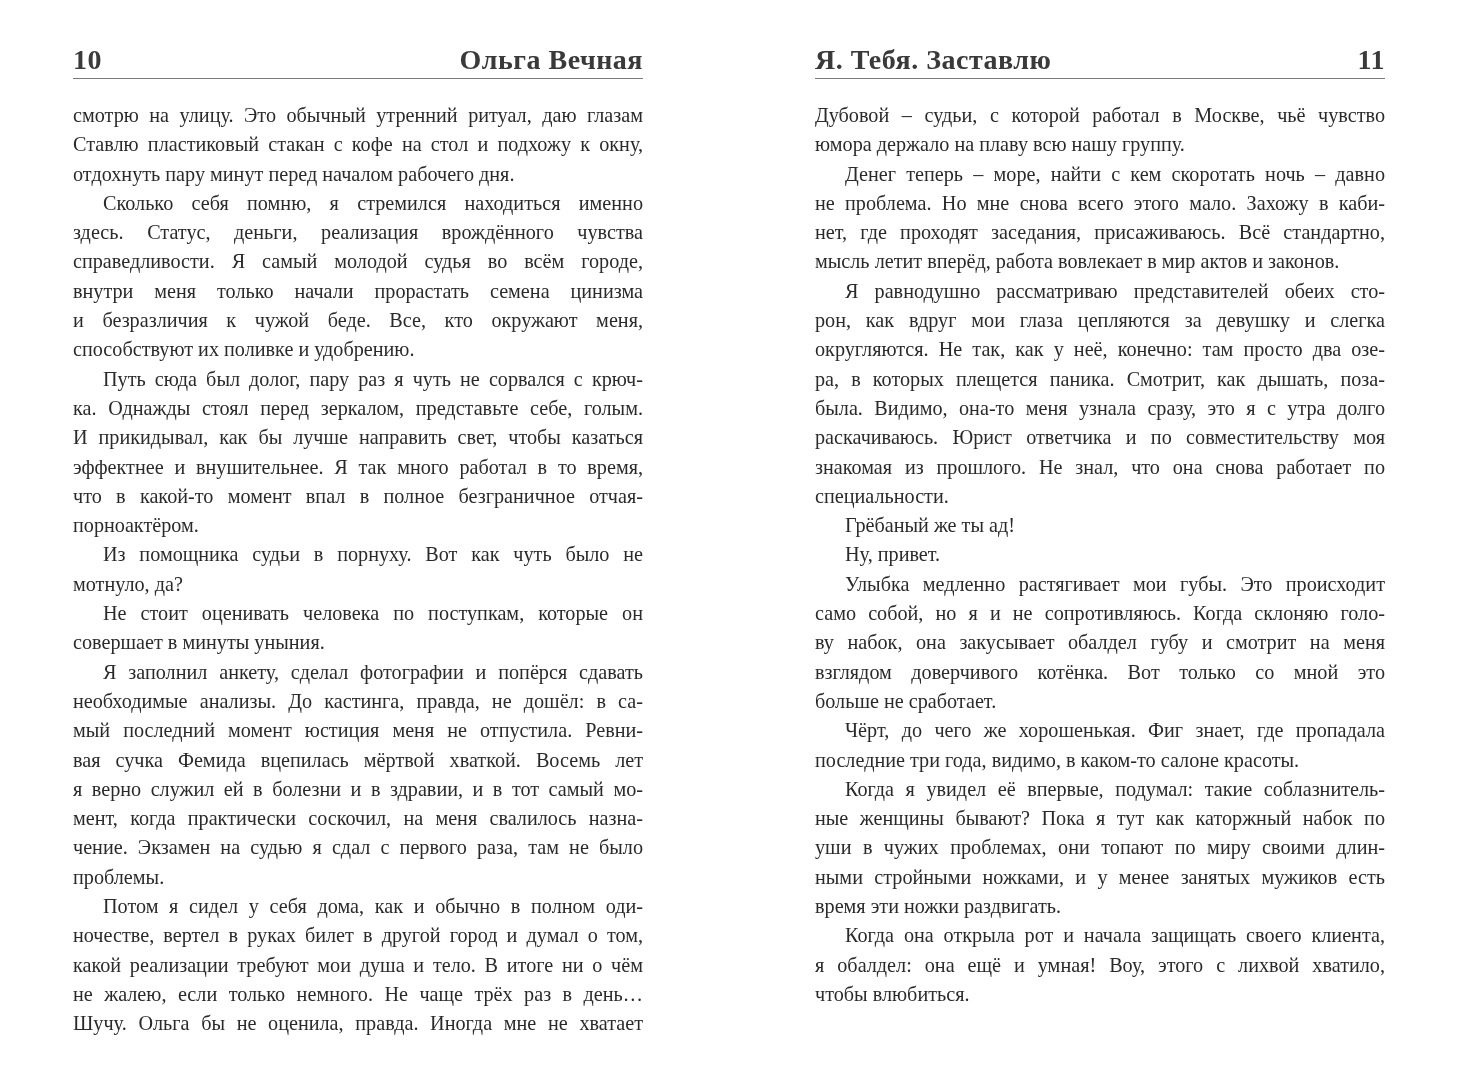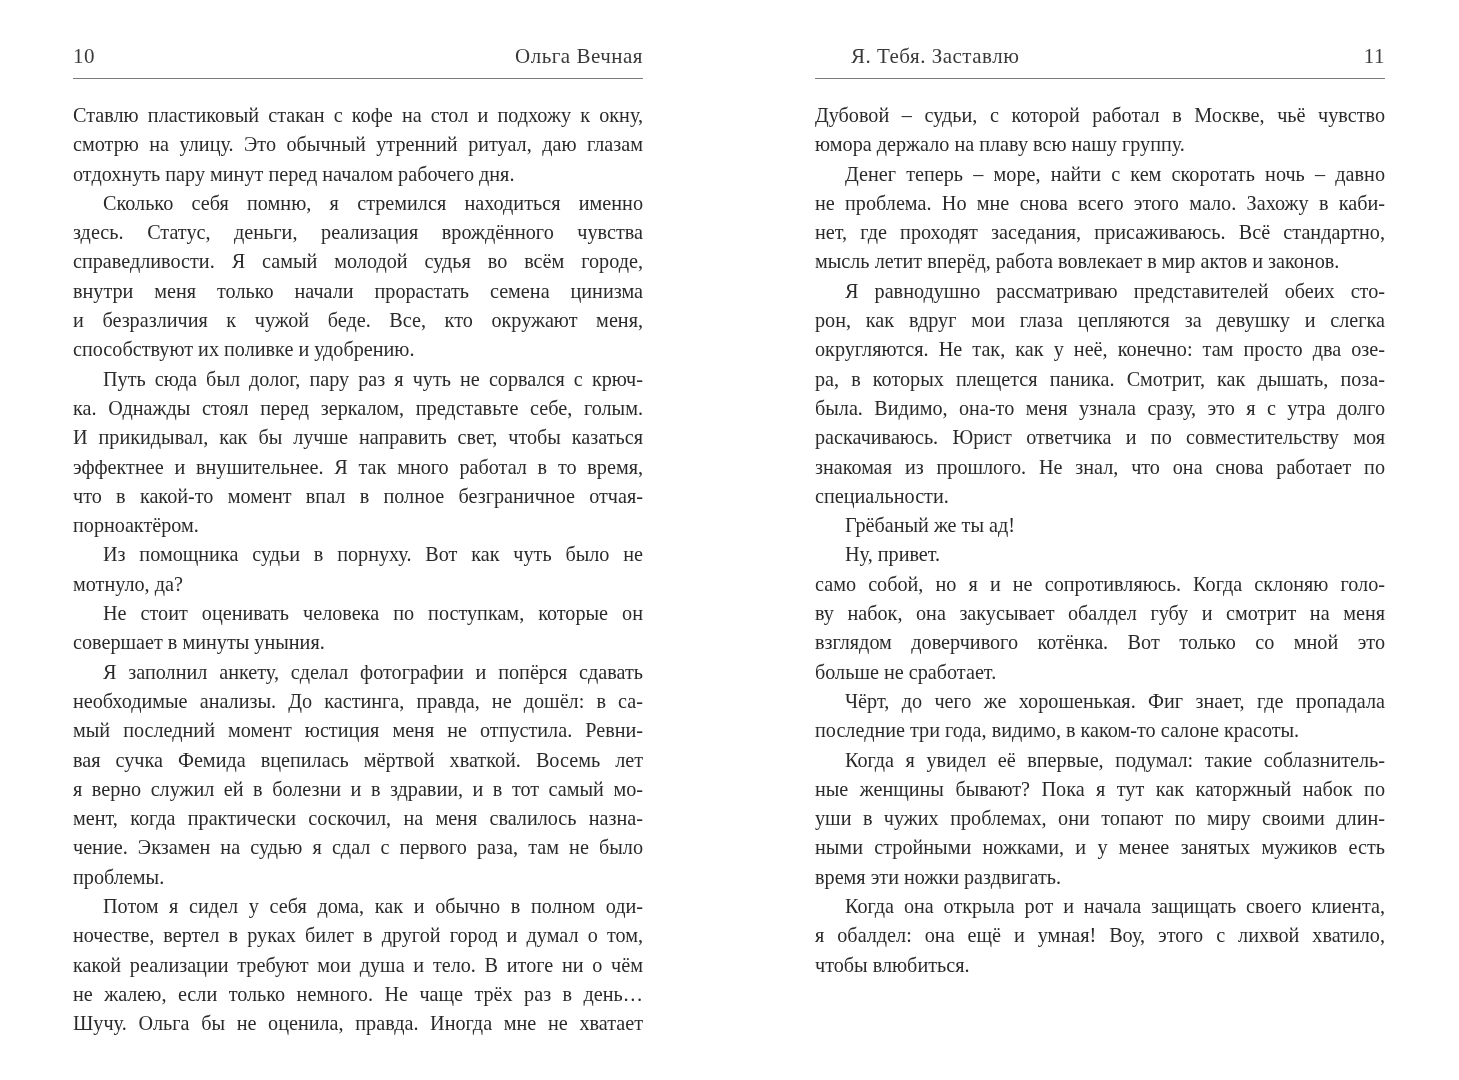--- a/index.html
+++ b/index.html
@@ -7,28 +7,28 @@
     width: 1459px; height: 1080px; position: relative; overflow: hidden;
     font-family: "Liberation Serif", "DejaVu Serif", serif;
     color: #2a2a2a;
   }
   .page { position: absolute; top: 0; height: 1080px; }
   .page.left { left: 73px; width: 570px; }
   .page.right { left: 815px; width: 570px; }
 
   .running-head {
     position: absolute; top: 44px; left: 0; right: 0; height: 30px;
-    font-size: 21px; letter-spacing: 0.5px; color: #3a3a3a;
+    font-size: 28px; letter-spacing: 0.5px; color: #3a3a3a; font-weight: bold;
   }
   .running-head .num { position: absolute; top: 0; }
   .running-head .title { position: absolute; top: 0; }
   .left .running-head .num { left: 0; }
   .left .running-head .title { right: 0; }
   .right .running-head .num { right: 0; margin-left: 32px; }
-  .right .running-head .title { left: 0; margin-left: 36px; }
+  .right .running-head .title { left: 0; }
 
   .rule {
     position: absolute; top: 78px; left: 0; right: 0; height: 0;
     border-top: 1px solid #7a7a7a;
   }
 
   .text {
     position: absolute; top: 101px; left: 0; right: 0;
     font-size: 20.2px; line-height: 29.3px;
   }
@@ -42,22 +42,22 @@
 </head>
 <body>
 
 <div class="page left">
   <div class="running-head">
     <span class="num">10</span>
     <span class="title">Ольга Вечная</span>
   </div>
   <div class="rule"></div>
   <div class="text">
+      <span class="line">смотрю на улицу. Это обычный утренний ритуал, даю глазам</span>
       <span class="line">Ставлю пластиковый стакан с кофе на стол и подхожу к окну,</span>
-      <span class="line">смотрю на улицу. Это обычный утренний ритуал, даю глазам</span>
       <span class="line last">отдохнуть пару минут перед началом рабочего дня.</span>
       <span class="line indent">Сколько себя помню, я стремился находиться именно</span>
       <span class="line">здесь. Статус, деньги, реализация врождённого чувства</span>
       <span class="line">справедливости. Я самый молодой судья во всём городе,</span>
       <span class="line">внутри меня только начали прорастать семена цинизма</span>
       <span class="line">и безразличия к чужой беде. Все, кто окружают меня,</span>
       <span class="line last">способствуют их поливке и удобрению.</span>
       <span class="line indent">Путь сюда был долог, пару раз я чуть не сорвался с крюч-</span>
       <span class="line">ка. Однажды стоял перед зеркалом, представьте себе, голым.</span>
       <span class="line">И прикидывал, как бы лучше направить свет, чтобы казаться</span>
@@ -100,20 +100,21 @@
       <span class="line indent">Я равнодушно рассматриваю представителей обеих сто-</span>
       <span class="line">рон, как вдруг мои глаза цепляются за девушку и слегка</span>
       <span class="line">округляются. Не так, как у неё, конечно: там просто два озе-</span>
       <span class="line">ра, в которых плещется паника. Смотрит, как дышать, поза-</span>
       <span class="line">была. Видимо, она-то меня узнала сразу, это я с утра долго</span>
       <span class="line">раскачиваюсь. Юрист ответчика и по совместительству моя</span>
       <span class="line">знакомая из прошлого. Не знал, что она снова работает по</span>
       <span class="line last">специальности.</span>
       <span class="line indent last">Грёбаный же ты ад!</span>
       <span class="line indent last">Ну, привет.</span>
+      <span class="line indent">Улыбка медленно растягивает мои губы. Это происходит</span>
       <span class="line">само собой, но я и не сопротивляюсь. Когда склоняю голо-</span>
       <span class="line">ву набок, она закусывает обалдел губу и смотрит на меня</span>
       <span class="line">взглядом доверчивого котёнка. Вот только со мной это</span>
       <span class="line last">больше не сработает.</span>
       <span class="line indent">Чёрт, до чего же хорошенькая. Фиг знает, где пропадала</span>
       <span class="line last">последние три года, видимо, в каком-то салоне красоты.</span>
       <span class="line indent">Когда я увидел её впервые, подумал: такие соблазнитель-</span>
       <span class="line">ные женщины бывают? Пока я тут как каторжный набок по</span>
       <span class="line">уши в чужих проблемах, они топают по миру своими длин-</span>
       <span class="line">ными стройными ножками, и у менее занятых мужиков есть</span>

